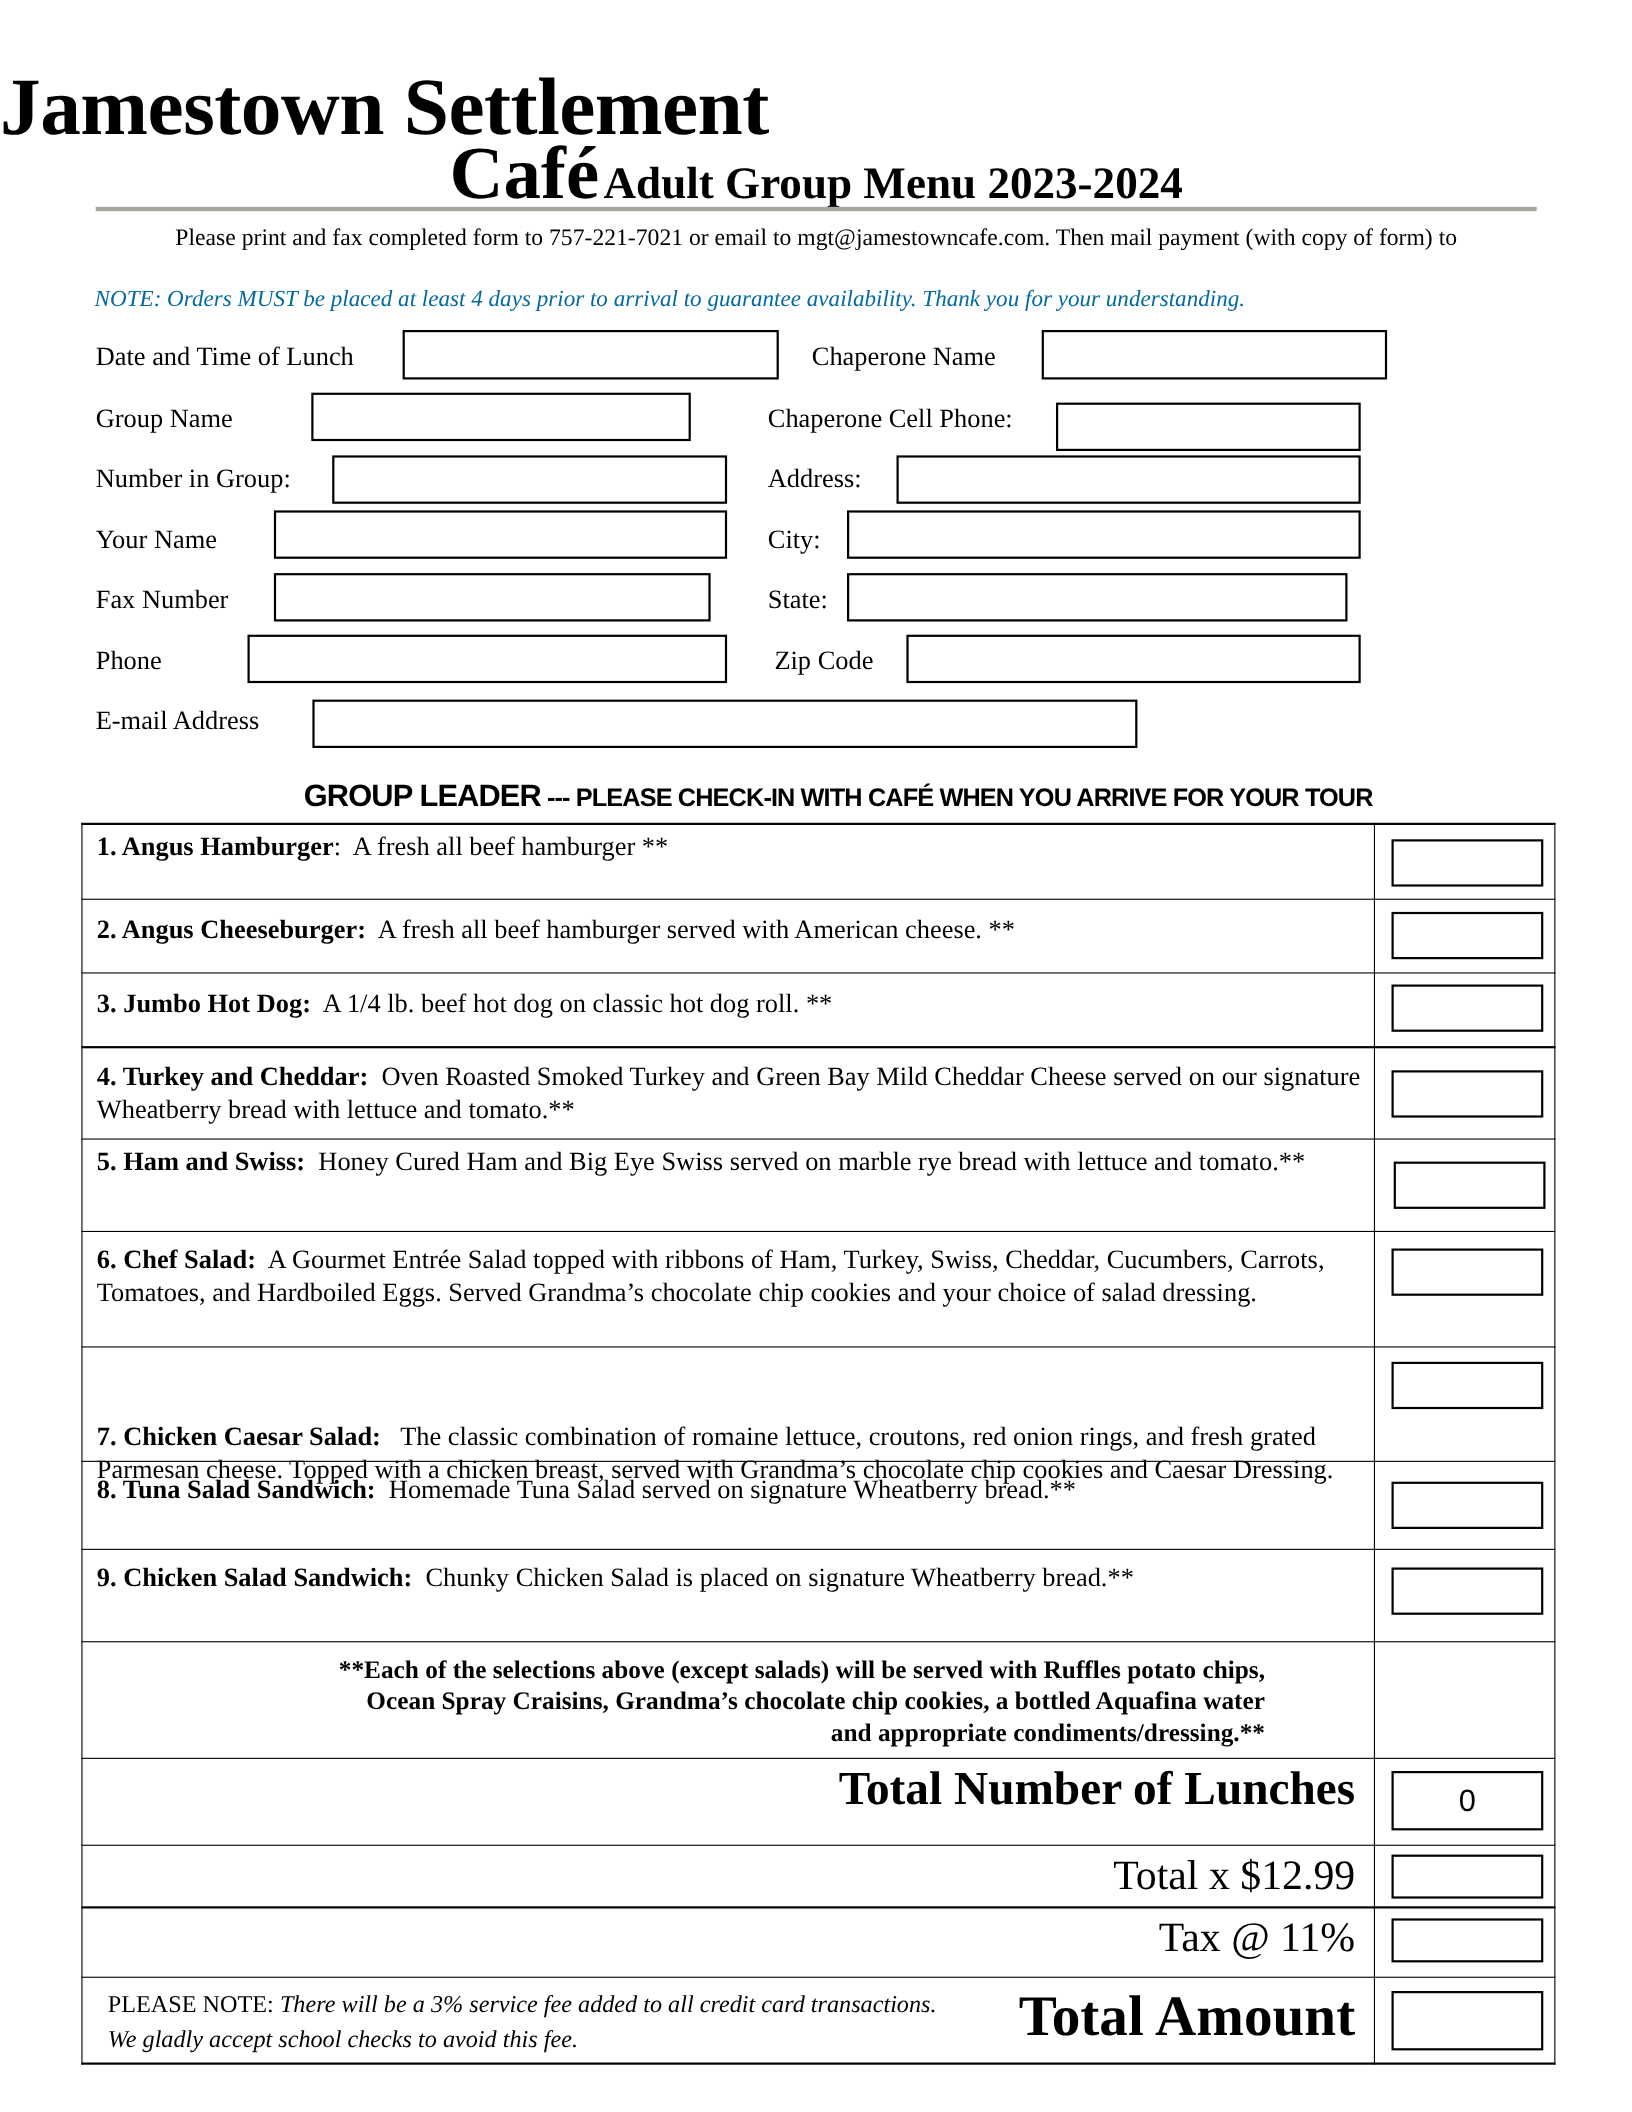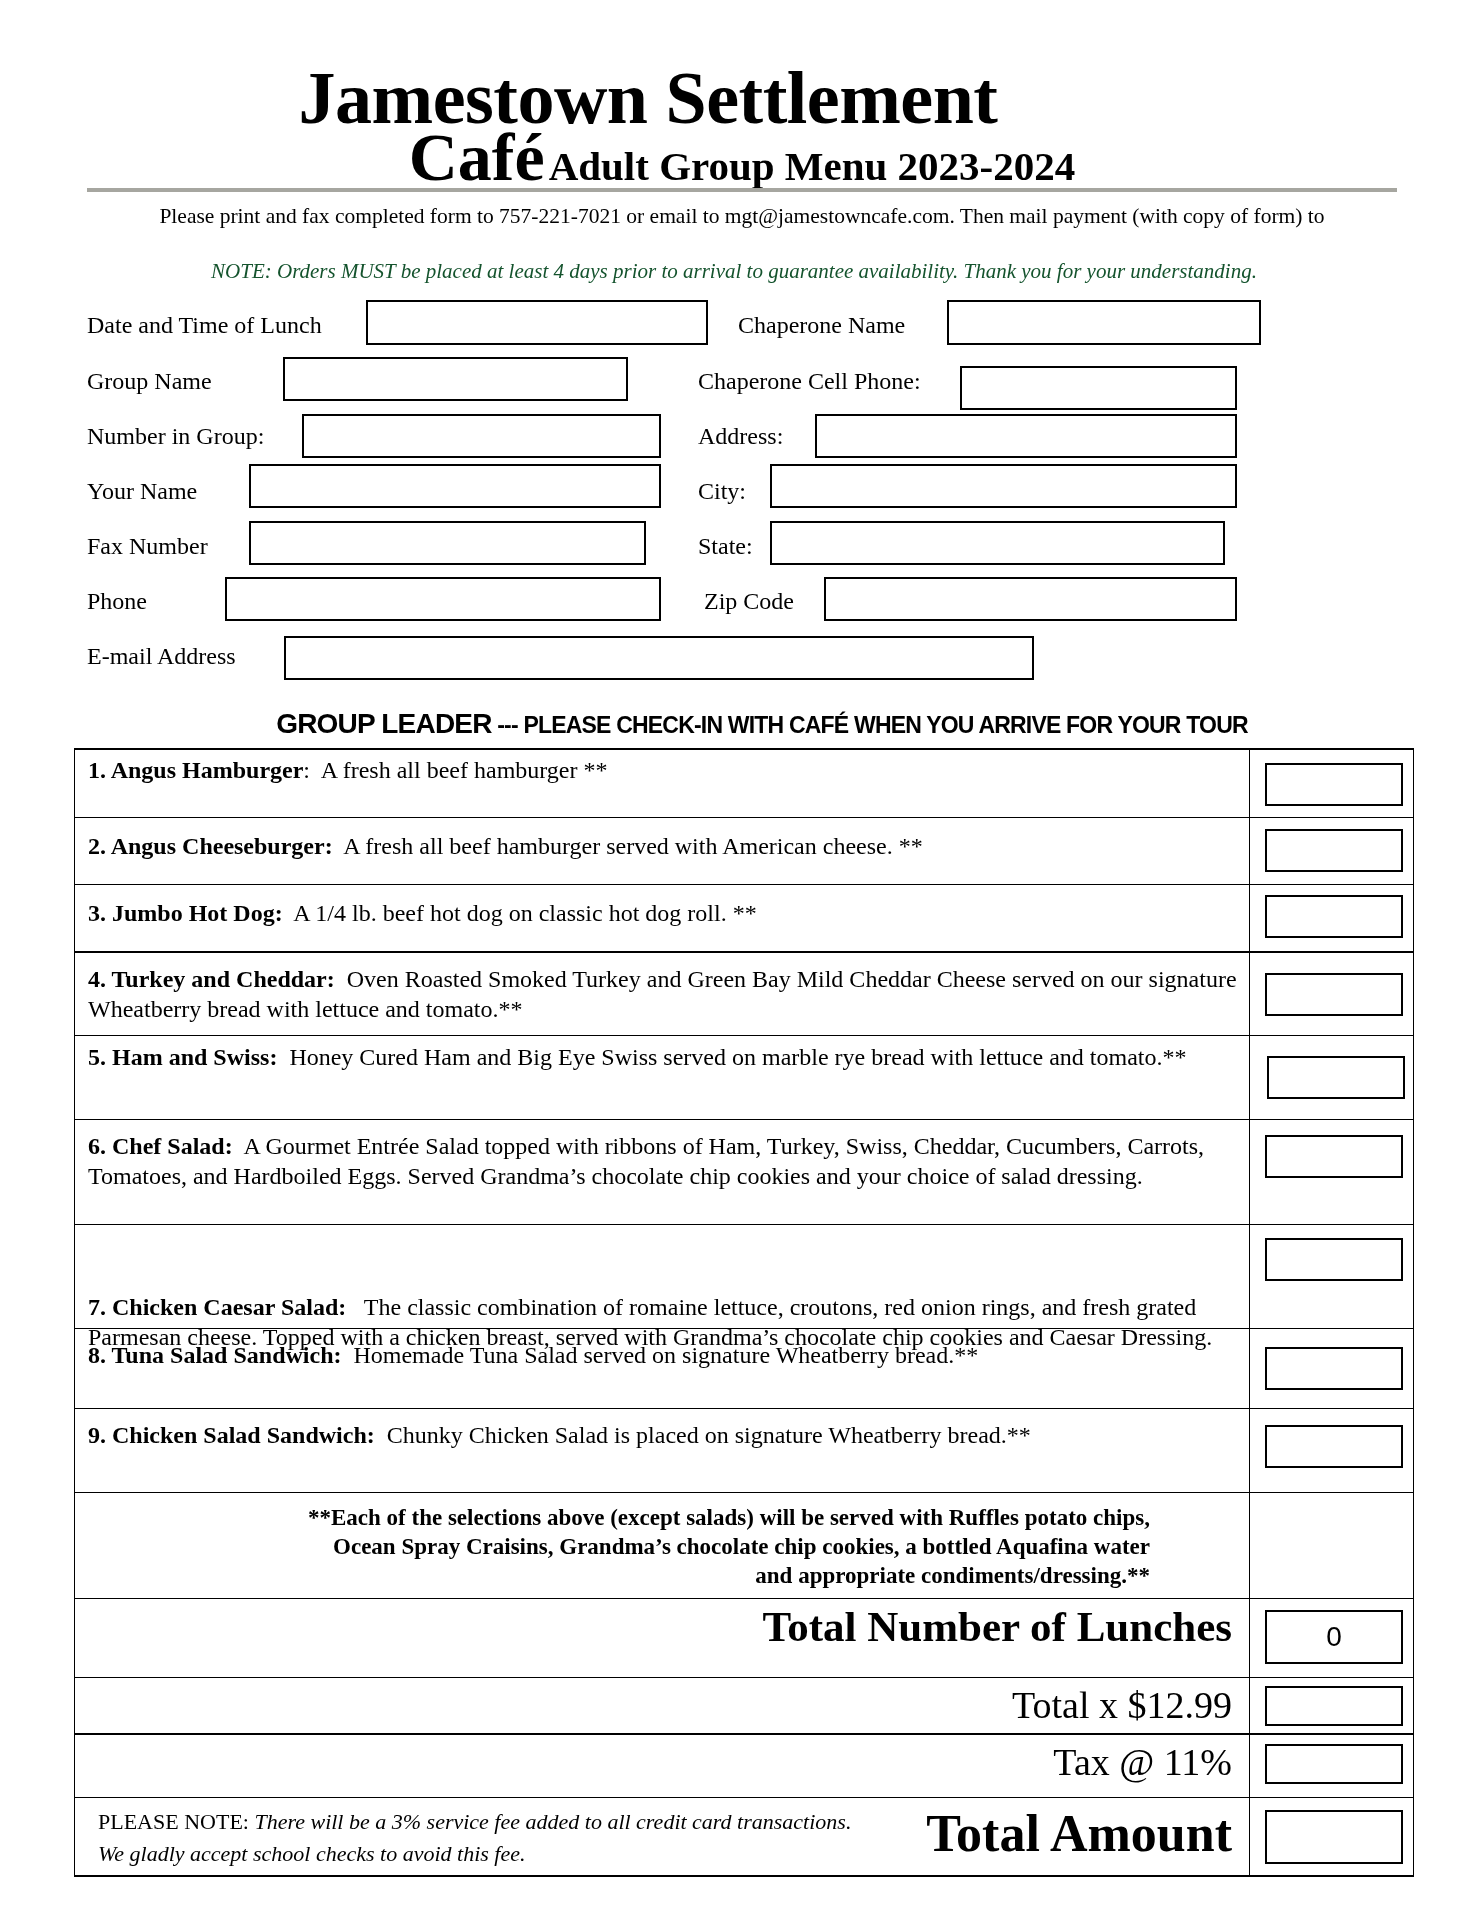--- a/index.html
+++ b/index.html
@@ -1,26 +1,26 @@
 <!DOCTYPE html>
 <html><head>
 <meta charset="utf-8">
 <style>
   html, body { margin:0; padding:0; background:#ffffff; }
   body { width:1484px; height:1920px; position:relative; overflow:hidden;
          font-family:"Liberation Serif", "DejaVu Serif", serif; color:#000; }
   .abs { position:absolute; }
-  .title1 { left:0; width:1296px; top:58px; text-align:center; font-weight:bold; font-size:74px; line-height:80px; letter-spacing:-0.5px; }
+  .title1 { left:0; width:1296px; top:58px; text-align:left; font-weight:bold; font-size:74px; line-height:80px; letter-spacing:-0.5px; }
   .title2 { left:0; width:1484px; top:122px; text-align:center; font-weight:bold; line-height:70px; white-space:nowrap; }
   .title2 .cafe { font-size:68px; }
   .title2 .sub { font-size:41px; }
   .rule { left:87px; top:188px; width:1310px; height:4px; background:#a6a6a0; }
   .intro { left:80px; width:1324px; top:202px; text-align:center; font-size:21.5px; line-height:28px; }
   .intro b { font-weight:bold; }
-  .note { left:72px; width:1324px; top:258px; text-align:center; font-size:21px; line-height:26px; font-style:italic; color:#14532d; }
+  .note { left:86px; width:1324px; top:258px; font-size:21px; line-height:26px; font-style:italic; color:#0369a1; }
   .lbl { font-size:24px; line-height:30px; white-space:nowrap; }
   .box { border:2px solid #000; box-sizing:border-box; background:#fff; }
   .gl { left:0; width:1484px; top:708px; text-align:center; font-family:"Liberation Sans", "DejaVu Sans", sans-serif; font-weight:bold; white-space:nowrap; letter-spacing:-0.8px; }
   .gl .big { font-size:28px;margin-left:40px; }
   .gl .small { font-size:23px; }
   .hline { background:#000; height:1px; }
   .vline { background:#000; width:1px; }
   .item { left:88px; width:1150px; font-size:24px; line-height:30px; }
   .item b { font-weight:bold; }
   .qty { border:2px solid #000; box-sizing:border-box; width:138px; height:43px; }

